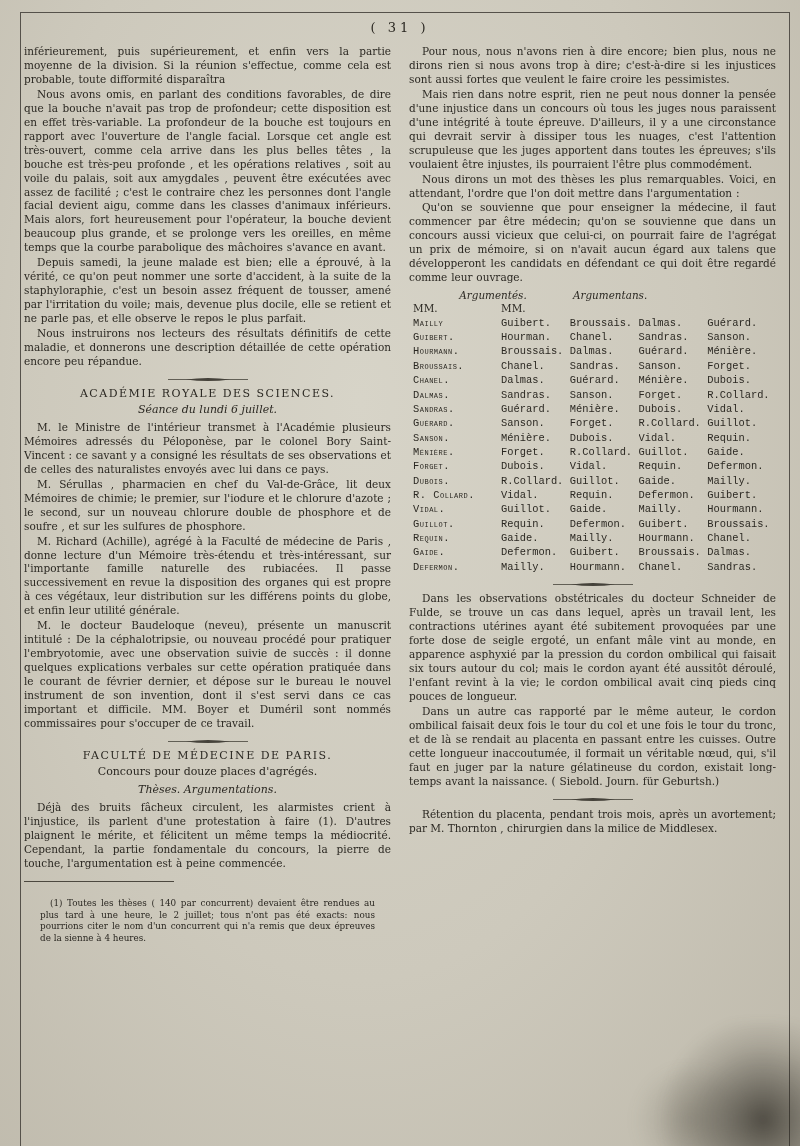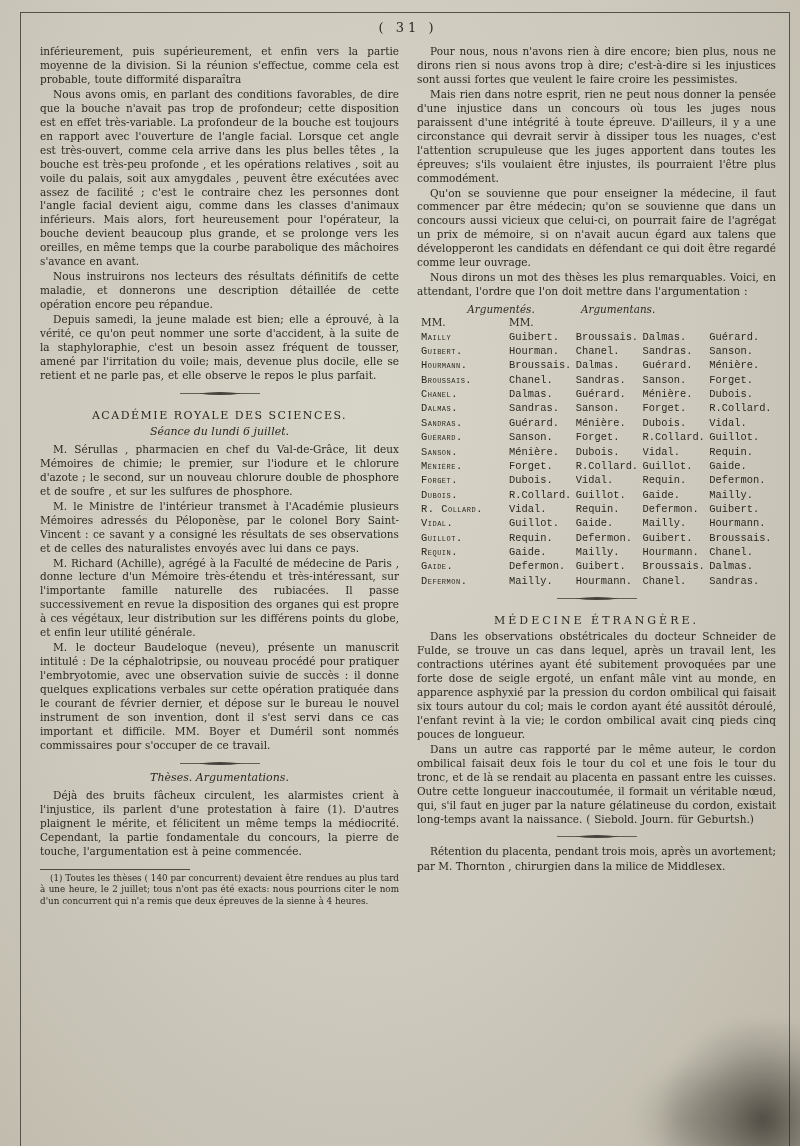--- a/index.html
+++ b/index.html
@@ -11,53 +11,53 @@
     color:#2b2822;
   }
   .frame{
     position:absolute;top:12px;left:20px;right:10px;bottom:-2px;
     border-top:1.5px solid #55514a;
     border-left:1.5px solid #55514a;
     border-right:1.5px solid #55514a;
     pointer-events:none;
   }
   .content{
-    position:absolute;top:18px;left:40px;right:24px;
+    position:absolute;top:18px;left:24px;right:24px;
   }
   .pagenum{
     text-align:center;font-size:13px;letter-spacing:4px;margin:2px 0 10px 0;
   }
   .columns{display:flex;gap:18px;align-items:flex-start;}
   .col{flex:1;min-width:0;}
   .para{
     margin:0 0 1px 0;font-size:10.5px;line-height:1.33;text-align:justify;
     text-indent:13px;word-spacing:0.5px;
   }
   .noindent{text-indent:0;}
   .section-title{
-    text-align:center;font-size:11px;letter-spacing:1.5px;margin:12px 0 3px 0;
+    text-align:center;font-size:11px;letter-spacing:1.5px;margin:4px 0 3px 0;
     font-weight:normal;
   }
   .section-title.wide{letter-spacing:3px;}
   .section-sub{
     text-align:center;font-style:italic;font-size:11px;margin:1px 0 5px 0;
   }
   .ornament{text-align:center;margin:7px 0 4px 0;line-height:0;}
   .argtable{margin:4px 0 2px 4px;font-size:10.4px;}
   .thead{display:flex;font-style:italic;margin-bottom:1px;}
   .th-left{width:160px;text-align:center;}
   .th-right{flex:1;}
   .tmm{display:flex;line-height:1.3;}
   .tmm span:first-child{width:88px;}
   .trow{display:grid;grid-template-columns:88px 1fr 1fr 1fr 1fr;line-height:1.38;font-family:Liberation Mono, monospace;}
   .tcell{white-space:nowrap;overflow:hidden;}
   .tname{font-variant:small-caps;letter-spacing:0.5px;}
   .footnote-rule{border-top:1px solid #4c483f;width:150px;margin:10px 0 3px 0;}
   .footnote{
-    font-size:8.8px;line-height:1.35;text-align:justify;margin:0;text-indent:10px;
+    font-size:8.8px;line-height:1.35;text-align:justify;margin:16px;text-indent:10px;
   }
   .italic-heading{
     font-size:10.5px;line-height:1.35;text-align:justify;
     margin:2px 0 4px 0;text-indent:13px;
   }
   .stain1{
     position:absolute;right:-35px;bottom:-45px;width:190px;height:170px;z-index:5;
     background:radial-gradient(circle at 62% 58%, rgba(42,39,32,0.75) 0%, rgba(42,39,32,0.40) 28%, rgba(60,56,46,0.18) 48%, transparent 68%);
     filter:blur(4px);pointer-events:none;
   }
@@ -73,58 +73,60 @@
 <div class="frame"></div>
 
 <div class="content">
   <div class="pagenum">( 31 )</div>
 
   <div class="columns">
 
     <div class="col">
       <p class="para noindent">inférieurement, puis supérieurement, et enfin vers la partie moyenne de la division. Si la réunion s'effectue, comme cela est probable, toute difformité disparaîtra</p>
       <p class="para">Nous avons omis, en parlant des conditions favorables, de dire que la bouche n'avait pas trop de profondeur; cette disposition est en effet très-variable. La profondeur de la bouche est toujours en rapport avec l'ouverture de l'angle facial. Lorsque cet angle est très-ouvert, comme cela arrive dans les plus belles têtes , la bouche est très-peu profonde , et les opérations relatives , soit au voile du palais, soit aux amygdales , peuvent être exécutées avec assez de facilité ; c'est le contraire chez les personnes dont l'angle facial devient aigu, comme dans les classes d'animaux inférieurs. Mais alors, fort heureusement pour l'opérateur, la bouche devient beaucoup plus grande, et se prolonge vers les oreilles, en même temps que la courbe parabolique des mâchoires s'avance en avant.</p>
+      <p class="para">Depuis samedi, la jeune malade est bien; elle a éprouvé, à la vérité, ce qu'on peut nommer une sorte d'accident, à la suite de la staphyloraphie, c'est un besoin assez fréquent de tousser, amené par l'irritation du voile; mais, devenue plus docile, elle se retient et ne parle pas, et elle observe le repos le plus parfait.</p>
       <p class="para">Nous instruirons nos lecteurs des résultats définitifs de cette maladie, et donnerons une description détaillée de cette opération encore peu répandue.</p>
-      <p class="para">Depuis samedi, la jeune malade est bien; elle a éprouvé, à la vérité, ce qu'on peut nommer une sorte d'accident, à la suite de la staphyloraphie, c'est un besoin assez fréquent de tousser, amené par l'irritation du voile; mais, devenue plus docile, elle se retient et ne parle pas, et elle observe le repos le plus parfait.</p>
 
       <div class="ornament">
         <svg width="84" height="7" viewBox="0 0 84 7">
           <path d="M2 3.5 H82" stroke="#45423a" stroke-width="0.8" fill="none"></path>
           <path d="M20 3.5 Q42 0.4 64 3.5 Q42 6.6 20 3.5 Z" fill="#45423a"></path>
         </svg>
       </div>
 
       <h2 class="section-title">ACADÉMIE ROYALE DES SCIENCES.</h2>
       <div class="section-sub">Séance du lundi 6 juillet.</div>
 
+      <p class="para">M. le Ministre de l'intérieur transmet à l'Académie plusieurs Mémoires adressés du Péloponèse, par le colonel Bory Saint-Vincent : ce savant y a consigné les résultats de ses observations et de celles des naturalistes envoyés avec lui dans ce pays.</p>
       <p class="para">M. Sérullas , pharmacien en chef du Val-de-Grâce, lit deux Mémoires de chimie; le premier, sur l'iodure et le chlorure d'azote ; le second, sur un nouveau chlorure double de phosphore et de soufre , et sur les sulfures de phosphore.</p>
-      <p class="para">M. le Ministre de l'intérieur transmet à l'Académie plusieurs Mémoires adressés du Péloponèse, par le colonel Bory Saint-Vincent : ce savant y a consigné les résultats de ses observations et de celles des naturalistes envoyés avec lui dans ce pays.</p>
       <p class="para">M. Richard (Achille), agrégé à la Faculté de médecine de Paris , donne lecture d'un Mémoire très-étendu et très-intéressant, sur l'importante famille naturelle des rubiacées. Il passe successivement en revue la disposition des organes qui est propre à ces végétaux, leur distribution sur les différens points du globe, et enfin leur utilité générale.</p>
       <p class="para">M. le docteur Baudeloque (neveu), présente un manuscrit intitulé : De la céphalotripsie, ou nouveau procédé pour pratiquer l'embryotomie, avec une observation suivie de succès : il donne quelques explications verbales sur cette opération pratiquée dans le courant de février dernier, et dépose sur le bureau le nouvel instrument de son invention, dont il s'est servi dans ce cas important et difficile. MM. Boyer et Duméril sont nommés commissaires pour s'occuper de ce travail.</p>
 
       <div class="ornament">
         <svg width="84" height="7" viewBox="0 0 84 7">
           <path d="M2 3.5 H82" stroke="#45423a" stroke-width="0.8" fill="none"></path>
           <path d="M20 3.5 Q42 0.4 64 3.5 Q42 6.6 20 3.5 Z" fill="#45423a"></path>
         </svg>
       </div>
 
+      <h2 class="section-title">FACULTÉ DE MÉDECINE DE PARIS.</h2>
+      <div class="section-sub" style="font-style:normal">Concours pour douze places d'agrégés.</div>
       <div class="section-sub">Thèses. Argumentations.</div>
 
       <p class="para">Déjà des bruits fâcheux circulent, les alarmistes crient à l'injustice, ils parlent d'une protestation à faire (1). D'autres plaignent le mérite, et félicitent un même temps la médiocrité. Cependant, la partie fondamentale du concours, la pierre de touche, l'argumentation est à peine commencée.</p>
 
       <div class="footnote-rule"></div>
       <p class="footnote">(1) Toutes les thèses ( 140 par concurrent) devaient être rendues au plus tard à une heure, le 2 juillet; tous n'ont pas été exacts: nous pourrions citer le nom d'un concurrent qui n'a remis que deux épreuves de la sienne à 4 heures.</p>
     </div>
 
     <div class="col">
       <p class="para">Pour nous, nous n'avons rien à dire encore; bien plus, nous ne dirons rien si nous avons trop à dire; c'est-à-dire si les injustices sont aussi fortes que veulent le faire croire les pessimistes.</p>
       <p class="para">Mais rien dans notre esprit, rien ne peut nous donner la pensée d'une injustice dans un concours où tous les juges nous paraissent d'une intégrité à toute épreuve. D'ailleurs, il y a une circonstance qui devrait servir à dissiper tous les nuages, c'est l'attention scrupuleuse que les juges apportent dans toutes les épreuves; s'ils voulaient être injustes, ils pourraient l'être plus commodément.</p>
+      <p class="para">Nous dirons un mot des thèses les plus remarquables. Voici, en attendant, l'ordre que l'on doit mettre dans l'argumentation :</p>
       <p class="para">Qu'on se souvienne que pour enseigner la médecine, il faut commencer par être médecin; qu'on se souvienne que dans un concours aussi vicieux que celui-ci, on pourrait faire de l'agrégat un prix de mémoire, si on n'avait aucun égard aux talens que développeront les candidats en défendant ce qui doit être regardé comme leur ouvrage.</p>
-      <p class="para">Nous dirons un mot des thèses les plus remarquables. Voici, en attendant, l'ordre que l'on doit mettre dans l'argumentation :</p>
 
       <div class="argtable">
         <div class="thead">
           <span class="th-left">Argumentés.</span>
           <span class="th-right">Argumentans.</span>
         </div>
         <div class="tmm">
           <span>MM.</span>
           <span>MM.</span>
         </div>
@@ -258,21 +260,20 @@
           </div>
       </div>
 
       <div class="ornament">
         <svg width="84" height="7" viewBox="0 0 84 7">
           <path d="M2 3.5 H82" stroke="#45423a" stroke-width="0.8" fill="none"></path>
           <path d="M20 3.5 Q42 0.4 64 3.5 Q42 6.6 20 3.5 Z" fill="#45423a"></path>
         </svg>
       </div>
 
-      <h2 class="section-title wide">MÉDECINE ÉTRANGÈRE.</h2>
 
       <p class="para">Dans les observations obstétricales du docteur Schneider de Fulde, se trouve un cas dans lequel, après un travail lent, les contractions utérines ayant été subitement provoquées par une forte dose de seigle ergoté, un enfant mâle vint au monde, en apparence asphyxié par la pression du cordon ombilical qui faisait six tours autour du col; mais le cordon ayant été aussitôt déroulé, l'enfant revint à la vie; le cordon ombilical avait cinq pieds cinq pouces de longueur.</p>
       <p class="para">Dans un autre cas rapporté par le même auteur, le cordon ombilical faisait deux fois le tour du col et une fois le tour du tronc, et de là se rendait au placenta en passant entre les cuisses. Outre cette longueur inaccoutumée, il formait un véritable nœud, qui, s'il faut en juger par la nature gélatineuse du cordon, existait long-temps avant la naissance. ( Siebold. Journ. für Geburtsh.)</p>
 
       <div class="ornament">
         <svg width="84" height="7" viewBox="0 0 84 7">
           <path d="M2 3.5 H82" stroke="#45423a" stroke-width="0.8" fill="none"></path>
           <path d="M20 3.5 Q42 0.4 64 3.5 Q42 6.6 20 3.5 Z" fill="#45423a"></path>
         </svg>
       </div>

